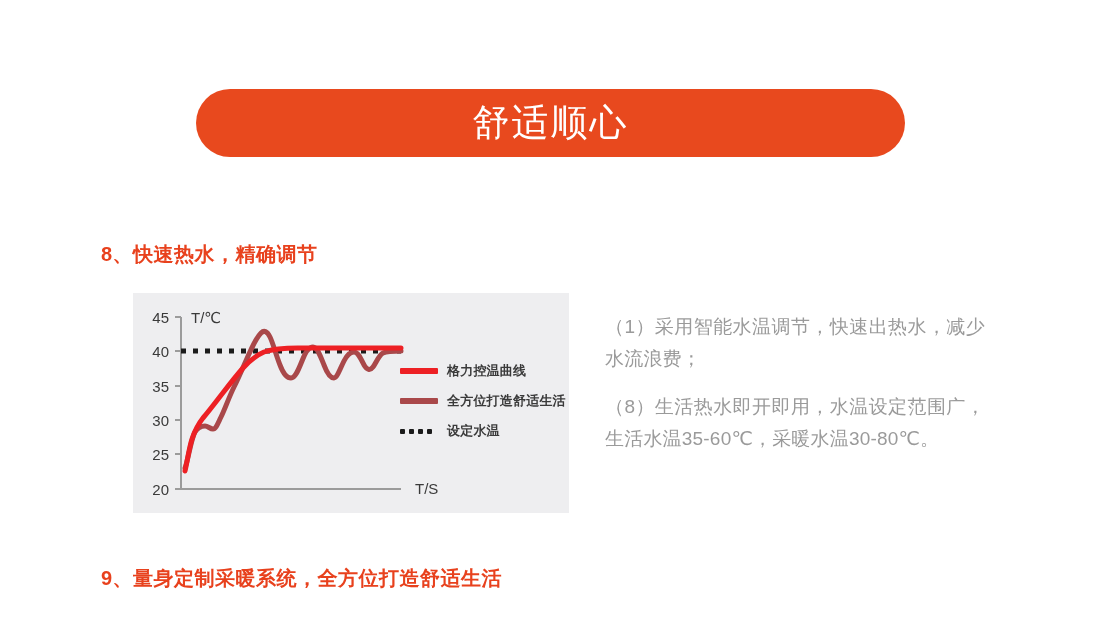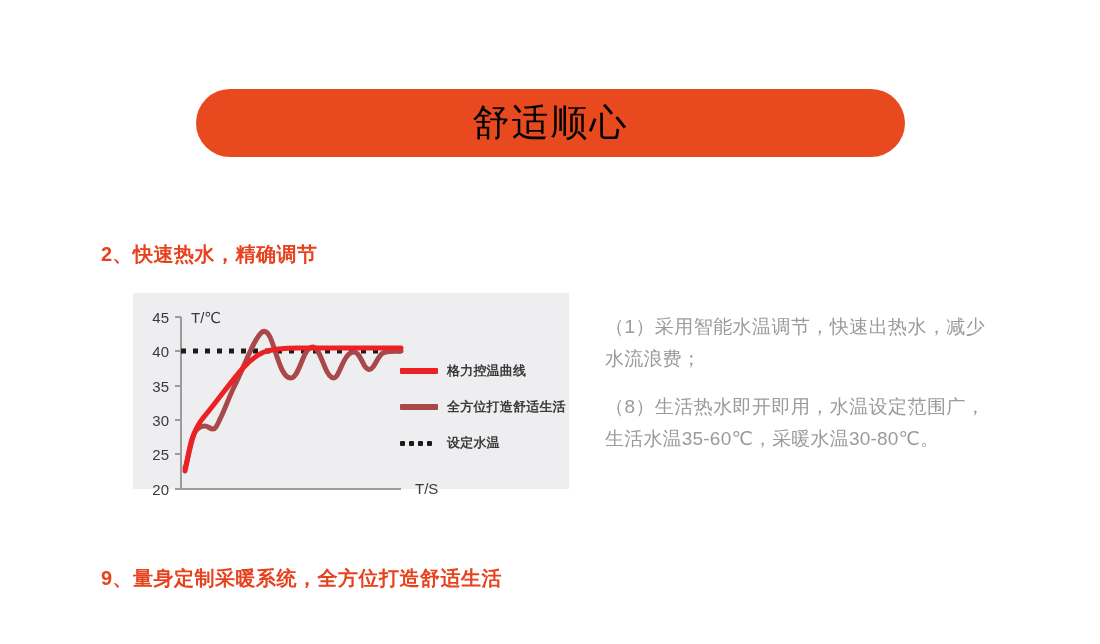--- a/index.html
+++ b/index.html
@@ -22,21 +22,21 @@
     top: 89px;
     width: 709px;
     height: 68px;
     background: #e8491e;
     border-radius: 34px;
     display: flex;
     align-items: center;
     justify-content: center;
   }
   .title-banner-text {
-    color: #000000;
+    color: #ffffff;
     font-size: 37px;
     font-weight: 400;
     letter-spacing: 2px;
     line-height: 1;
     padding-bottom: 2px;
   }
 
   
   .section-heading {
     position: absolute;
@@ -48,41 +48,41 @@
   }
   #heading-1 { left: 101px; top: 241px; }
   #heading-2 { left: 101px; top: 565px; }
 
   
   .chart-panel {
     position: absolute;
     left: 133px;
     top: 293px;
     width: 436px;
-    height: 196px;
+    height: 220px;
     background: #eeeef0;
   }
   .chart-inner {
     position: absolute;
     inset: 0;
   }
   .chart-svg {
     position: absolute;
     left: 0;
     top: 0;
   }
 
   
   .legend {
     position: absolute;
     left: 267px;
     top: 70px;
     display: flex;
     flex-direction: column;
-    gap: 20px;
+    gap: 14px;
   }
   .legend-row {
     display: flex;
     align-items: center;
     gap: 9px;
     height: 16px;
   }
   .legend-swatch {
     width: 38px;
     height: 16px;
@@ -135,21 +135,21 @@
 
   
 </style>
 </head>
 <body>
 
 <div class="title-banner">
   <span class="title-banner-text">舒适顺心</span>
 </div>
 
-<div id="heading-1" class="section-heading">2、快速热水，精确调节</div>
+<div id="heading-1" class="section-heading">8、快速热水，精确调节</div>
 
 <div class="chart-panel">
   <div class="chart-inner">
 
     <svg class="chart-svg" width="436" height="220" viewBox="0 0 436 220">
 
       <line x1="48" y1="24" x2="48" y2="196" stroke="#9b9b9b" stroke-width="2"></line>
 
       <line x1="48" y1="196" x2="268" y2="196" stroke="#9b9b9b" stroke-width="2"></line>
 

